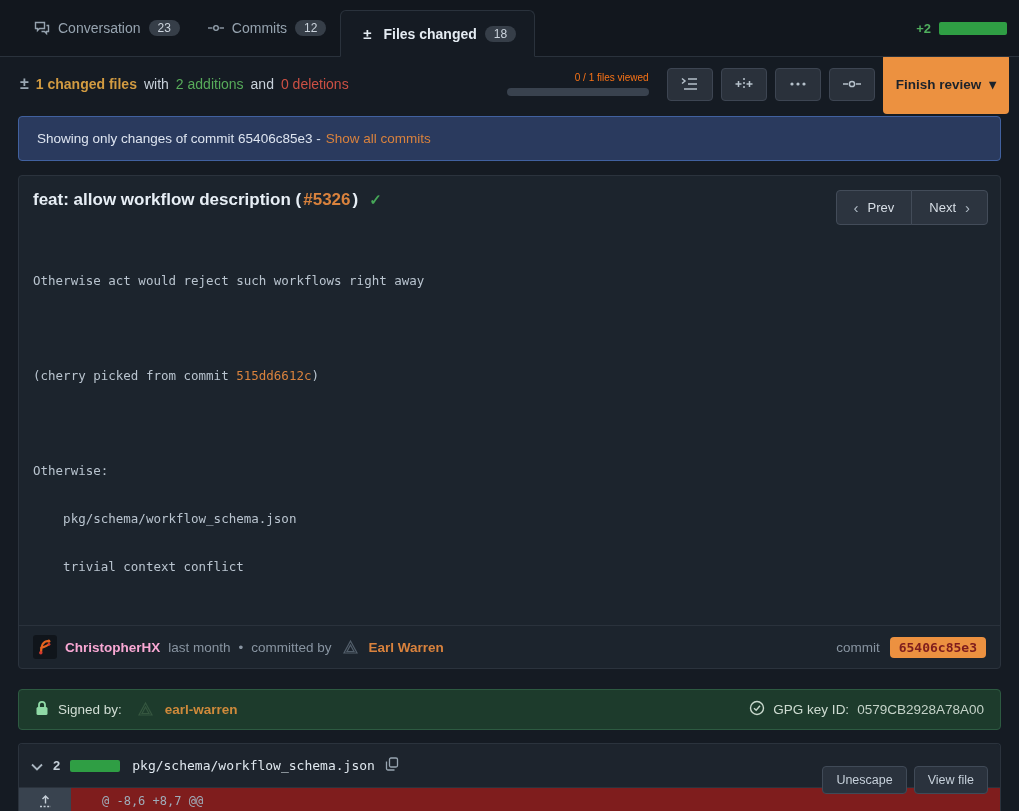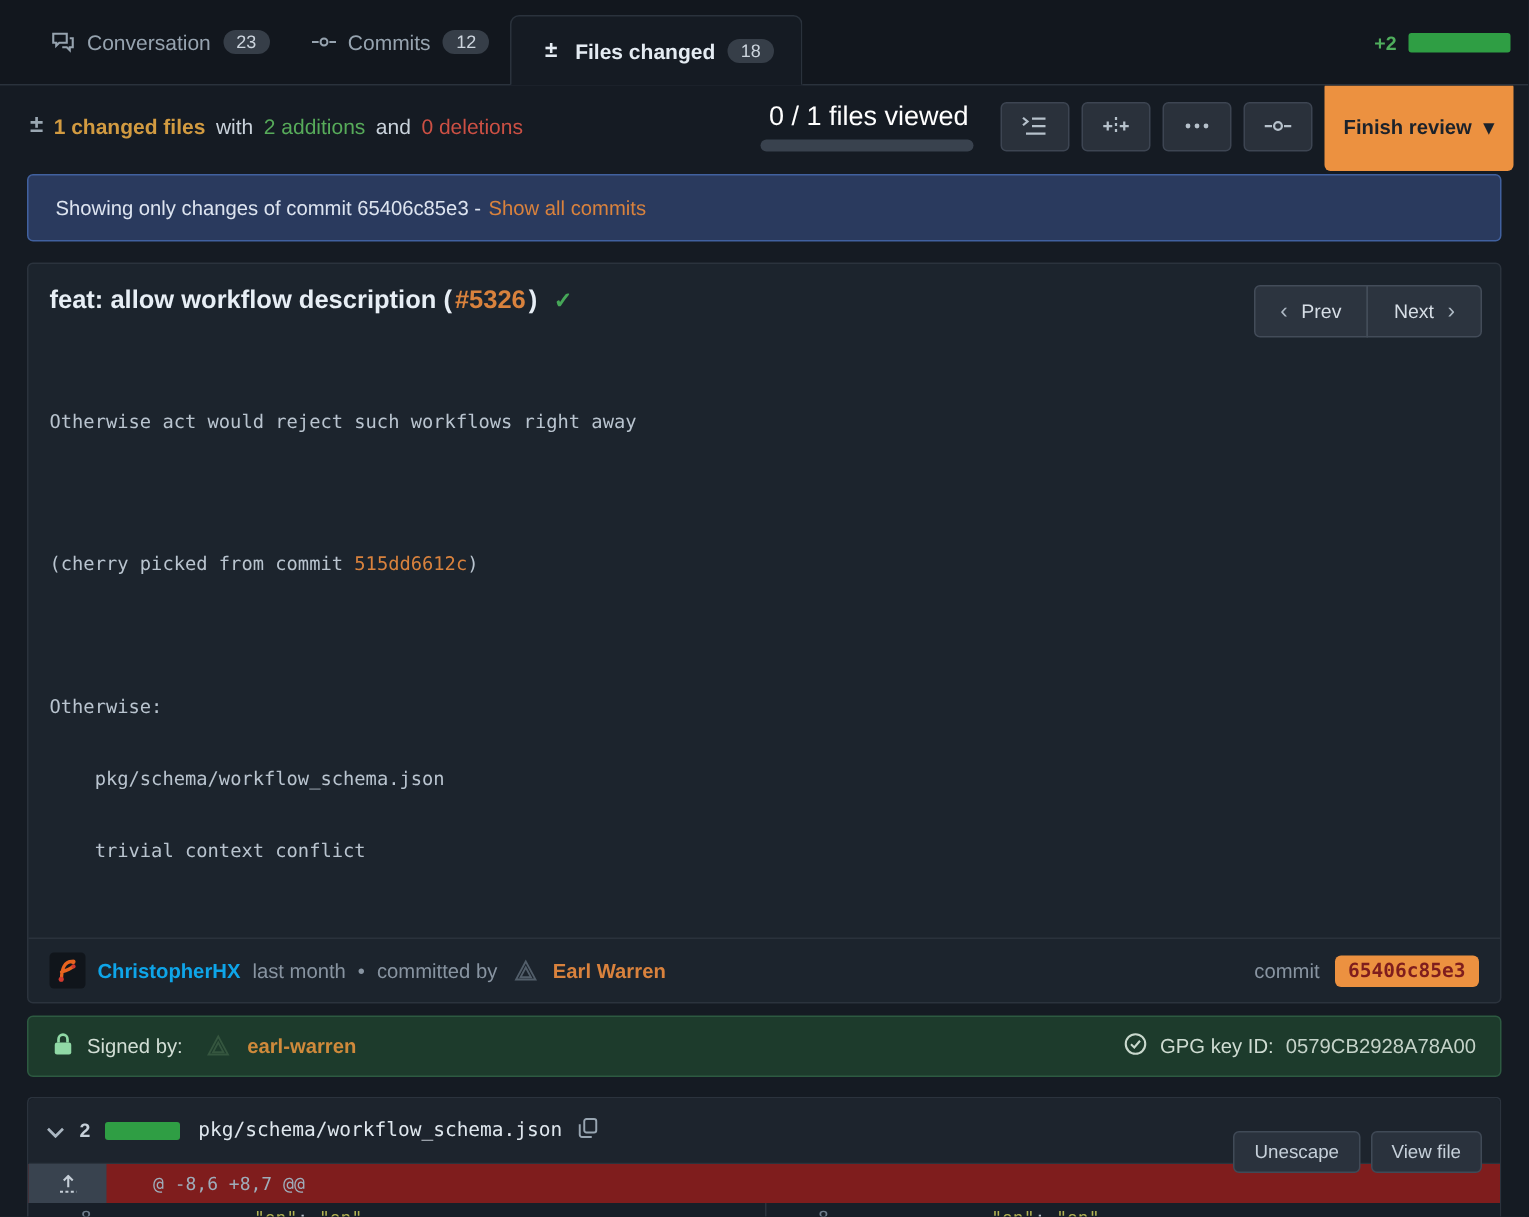--- a/index.html
+++ b/index.html
@@ -24,21 +24,21 @@
   
   .summary { height:54px; display:flex; align-items:center; justify-content:space-between;
              padding:0 10px 0 20px; }
   .sum-left { display:flex; align-items:center; gap:7px; font-size:14px; color:#c9d2db; }
   .sum-left .pm { color:#9aa7b2; font-size:16px; font-weight:bold; }
   .c-orange { color:#d29b41; font-weight:bold; }
   .c-green  { color:#57ab5a; }
   .c-red    { color:#cc5044; }
   .sum-right { display:flex; align-items:center; gap:8px; }
   .viewed { display:flex; flex-direction:column; gap:5px; margin-right:10px; width:142px; }
-  .viewed .vtext { font-size:18px; color:#ffffff; padding-left:6px; }
+  .viewed .vtext { font-size:10px; color:#f97316; padding-left:6px;text-align:right; }
   .viewed .vbar { width:142px; height:8px; background:#39424e; border-radius:4px; }
   .sqbtn { width:46px; height:33px; background:#2a313b; border:1px solid #3d4552; border-radius:4px;
            display:flex; align-items:center; justify-content:center; color:#b6c1cb; cursor:pointer; }
   .finish { background:#ec9140; color:#1b222b; font-weight:bold; font-size:13.5px;
             border:none; border-radius:4px; padding:22px 13px; display:flex; gap:8px; align-items:center; cursor:pointer; }
 
   
   .banner { margin:5px 18px 0; height:45px; background:#2a3a5e; border:1px solid #41619f; border-radius:4px;
             display:flex; align-items:center; padding-left:18px; font-size:13.5px; color:#dde4f0; gap:5px; }
   .lnk { color:#d9823d; text-decoration:none; cursor:pointer; }
@@ -52,29 +52,29 @@
   .pbtn { background:#2c343f; border:1px solid #434c59; color:#d7dee6; font-size:13px;
           padding:8px 17px; display:flex; align-items:center; gap:9px; cursor:pointer; }
   .pbtn.prev { border-radius:4px 0 0 4px; }
   .pbtn.next { border-radius:0 4px 4px 0; margin-left:-1px; }
   .pbtn .chv { color:#aeb9c4; font-size:15px; }
   .cbody { padding:12px 14px 18px; font-size:12.5px; line-height:16px; color:#b9c4cf; white-space:pre-wrap; }
   .cbody .gap { height:15px; }
   .cmeta { border-top:1px solid #2a323c; padding:9px 14px; display:flex; align-items:center; gap:8px; font-size:13.5px; }
   .avatar { width:24px; height:24px; border-radius:3px; background:#10151b; display:flex; align-items:center; justify-content:center; flex-shrink:0; }
   .avatar.sm { width:21px; height:21px; background:transparent; }
-  .uname { font-weight:bold; color:#0ea5e9; }
+  .uname { font-weight:bold; color:#f9a8d4; }
   .muted { color:#8894a1; }
   .committer { color:#d9823d; font-weight:bold; }
   .cmeta .right { margin-left:auto; display:flex; align-items:center; gap:10px; }
   .shabadge { background:#ec9140; color:#7f1d1d; border-radius:4px; padding:3px 9px;
               font-family:"DejaVu Sans Mono",monospace; font-size:13px; font-weight:bold; }
 
   
-  .signedbar { margin:8px 18px 0; height:41px; background:#1d3b2c; border:1px solid #2d5a41; border-radius:4px;
+  .signedbar { margin:20px 18px 0; height:41px; background:#1d3b2c; border:1px solid #2d5a41; border-radius:4px;
                display:flex; align-items:center; padding:0 16px; gap:9px; font-size:13.5px; color:#d2ded5; }
   .signer { color:#cf8a3b; font-weight:bold; }
   .signedbar .right { margin-left:auto; display:flex; align-items:center; gap:8px; color:#cfdcd2; }
   .gpgkey { color:#c4d2c8; }
 
   
   .diffbox { margin:13px 18px 0; border:1px solid #2b333d; border-bottom:none; border-radius:4px 4px 0 0;
              background:#181f28; height:320px; }
   .fhead { height:44px; background:#1d242d; border-bottom:1px solid #2b333d; border-radius:4px 4px 0 0;
            display:flex; align-items:center; padding:0 12px; gap:10px; }

